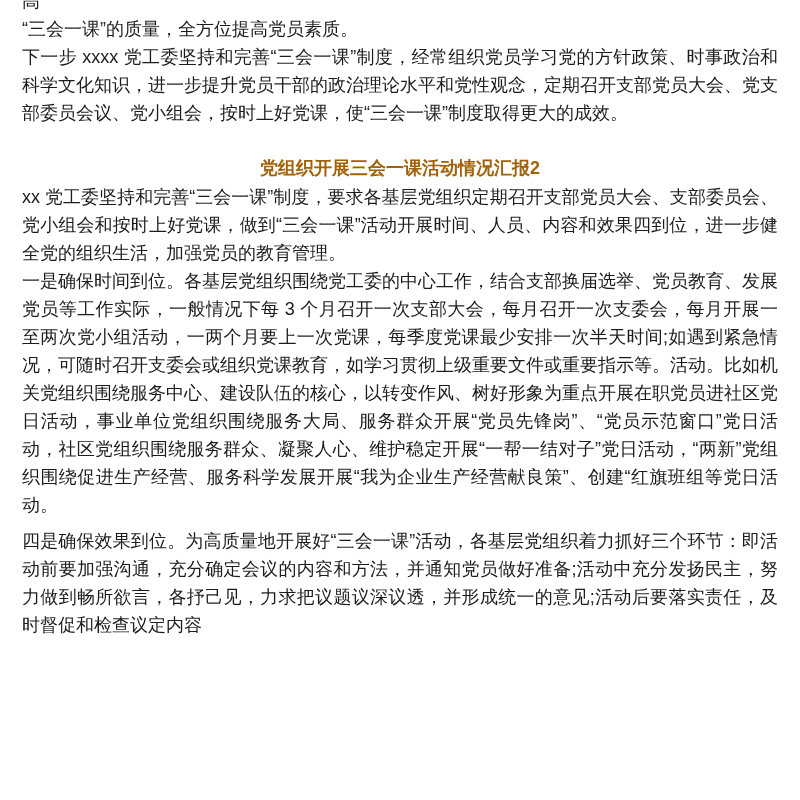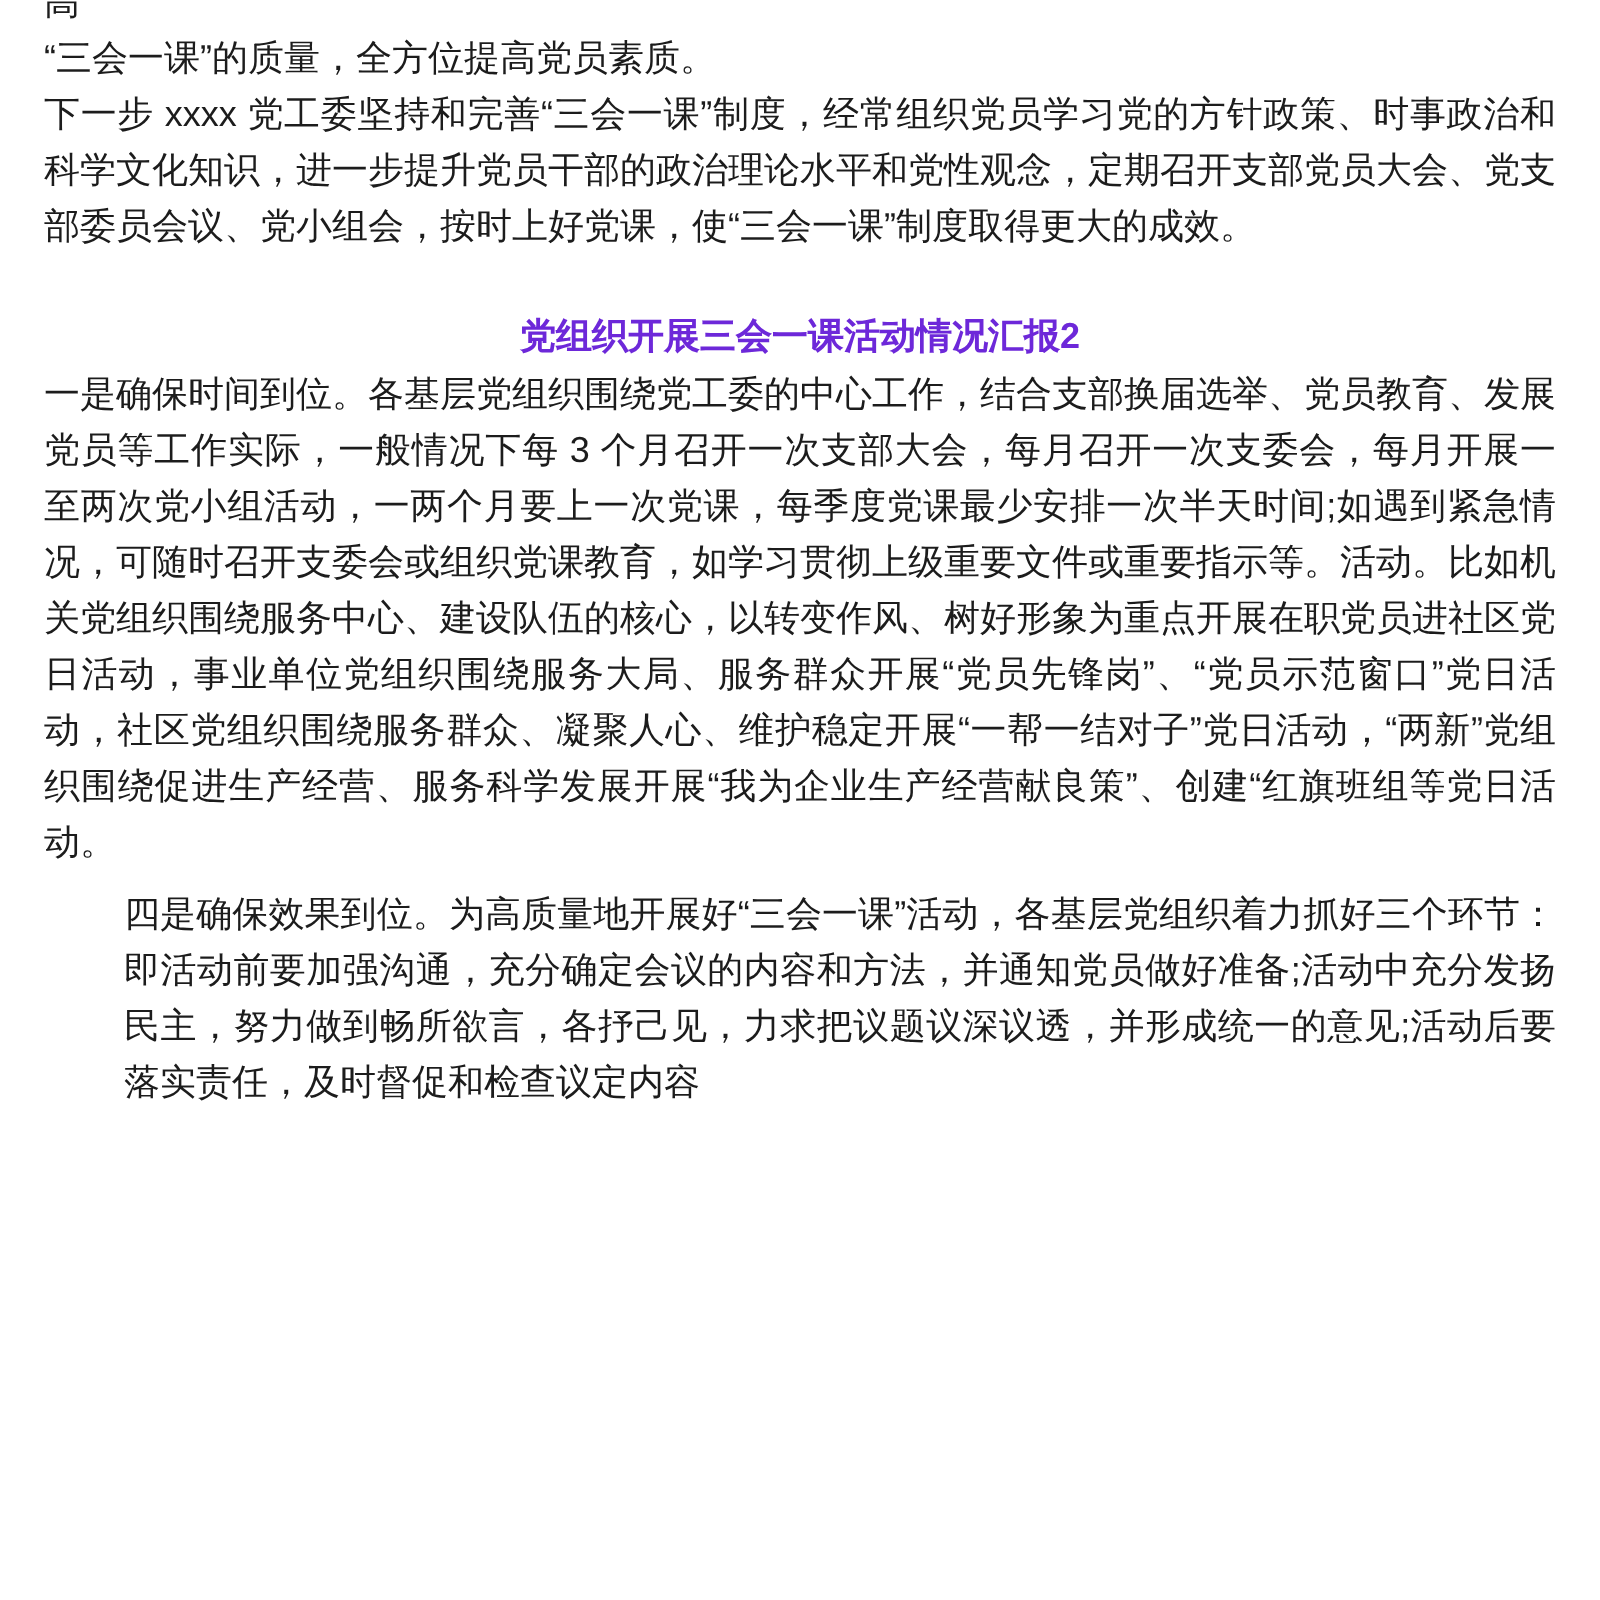--- a/index.html
+++ b/index.html
@@ -29,31 +29,31 @@
     text-align: justify;
   }
   .page p.fragment {
     text-align: left;
   }
   .page h2.heading {
     margin: 27px 0 1px 0;
     font-size: 18px;
     font-weight: bold;
     text-align: center;
-    color: #6d28d9;
+    color: #a16207;
     line-height: 28px;
   }
   .page p.last-block {
     margin-top: 8px;
-    margin-left: 40px;
   }
 </style>
 </head>
 <body>
 
 <div class="page">
   <p class="fragment">高</p>
   <p>“三会一课”的质量，全方位提高党员素质。</p>
   <p>下一步 xxxx 党工委坚持和完善“三会一课”制度，经常组织党员学习党的方针政策、时事政治和科学文化知识，进一步提升党员干部的政治理论水平和党性观念，定期召开支部党员大会、党支部委员会议、党小组会，按时上好党课，使“三会一课”制度取得更大的成效。</p>
   <h2 class="heading">党组织开展三会一课活动情况汇报2</h2>
+  <p>xx 党工委坚持和完善“三会一课”制度，要求各基层党组织定期召开支部党员大会、支部委员会、党小组会和按时上好党课，做到“三会一课”活动开展时间、人员、内容和效果四到位，进一步健全党的组织生活，加强党员的教育管理。</p>
   <p>一是确保时间到位。各基层党组织围绕党工委的中心工作，结合支部换届选举、党员教育、发展党员等工作实际，一般情况下每 3 个月召开一次支部大会，每月召开一次支委会，每月开展一至两次党小组活动，一两个月要上一次党课，每季度党课最少安排一次半天时间;如遇到紧急情况，可随时召开支委会或组织党课教育，如学习贯彻上级重要文件或重要指示等。活动。比如机关党组织围绕服务中心、建设队伍的核心，以转变作风、树好形象为重点开展在职党员进社区党日活动，事业单位党组织围绕服务大局、服务群众开展“党员先锋岗”、“党员示范窗口”党日活动，社区党组织围绕服务群众、凝聚人心、维护稳定开展“一帮一结对子”党日活动，“两新”党组织围绕促进生产经营、服务科学发展开展“我为企业生产经营献良策”、创建“红旗班组等党日活动。</p>
   <p class="last-block">四是确保效果到位。为高质量地开展好“三会一课”活动，各基层党组织着力抓好三个环节：即活动前要加强沟通，充分确定会议的内容和方法，并通知党员做好准备;活动中充分发扬民主，努力做到畅所欲言，各抒己见，力求把议题议深议透，并形成统一的意见;活动后要落实责任，及时督促和检查议定内容</p>
 </div>
 
 </body></html>

